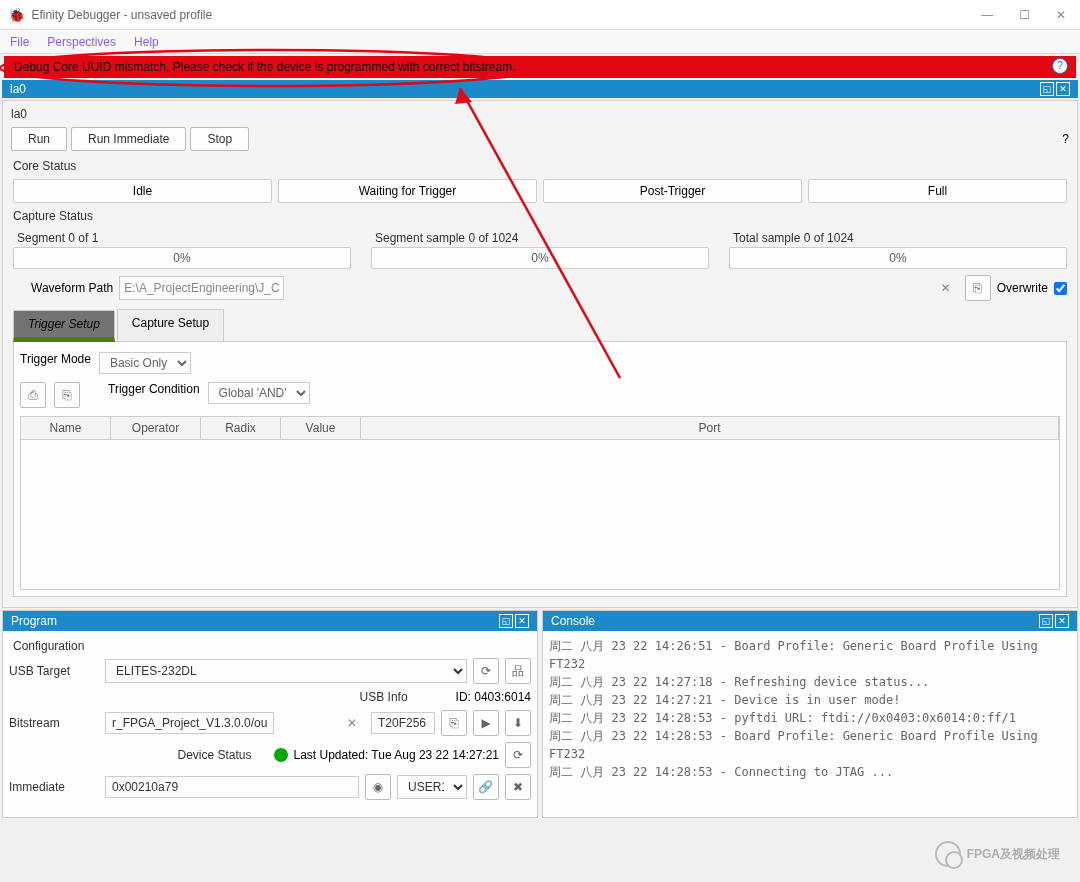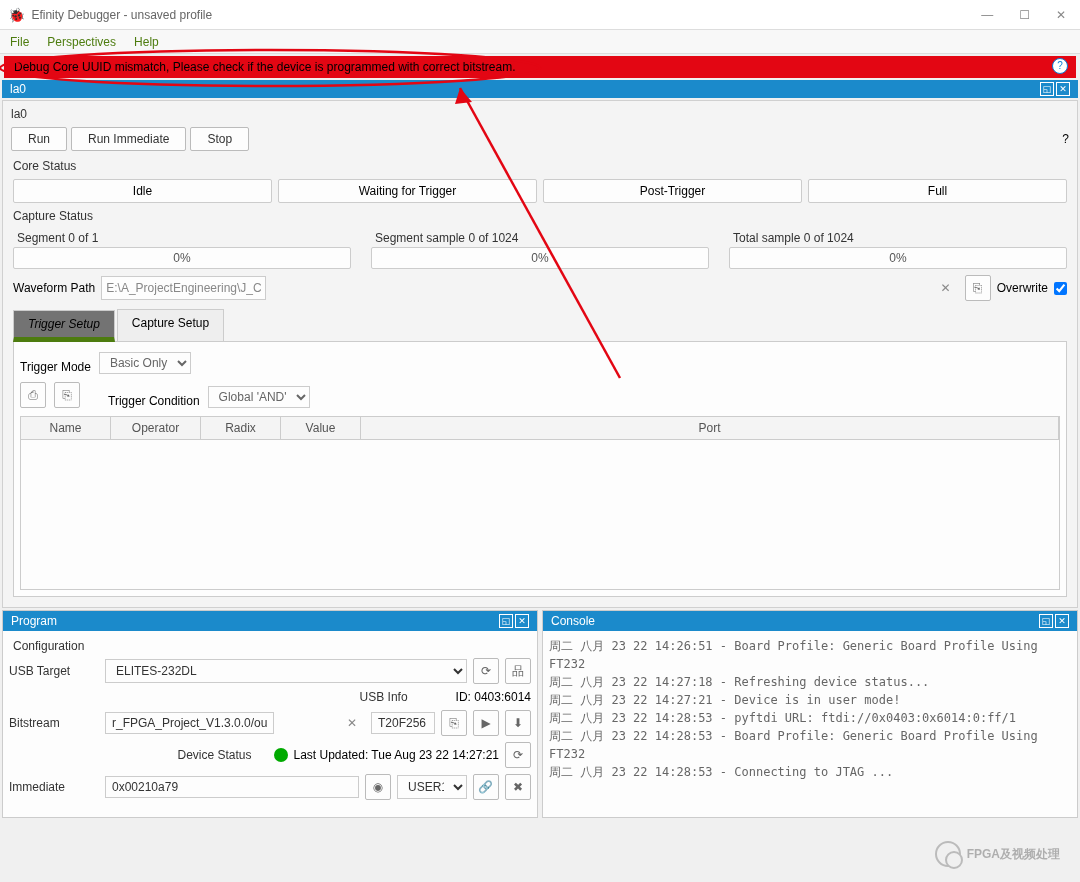--- a/index.html
+++ b/index.html
@@ -4,21 +4,21 @@
 <style>
 * { box-sizing: border-box; margin: 0; padding: 0; font-family: "Segoe UI", Tahoma, sans-serif; font-size: 12px; }
 body { background: #f0f0f0; width: 1080px; height: 882px; overflow: hidden; position: relative; }
 
 .titlebar { height: 30px; background: #fff; display: flex; align-items: center; padding: 0 8px; color: #666; border-bottom: 1px solid #ddd; }
 .titlebar .bug { color: #d9534f; margin-right: 6px; font-size: 14px; }
 .titlebar .winbtns { margin-left: auto; display: flex; gap: 14px; color: #888; }
 .titlebar .winbtns span { padding: 2px 6px; cursor: pointer; }
 
 .menubar { height: 24px; background: #f8f8f8; display: flex; align-items: center; padding: 0 10px; gap: 18px; border-bottom: 1px solid #ddd; }
-.menubar span { color: #4d7c0f; cursor: pointer; }
+.menubar span { color: #8b5cf6; cursor: pointer; }
 
 .errorbar { background: #e30613; color: #000; padding: 4px 10px; font-size: 12px; margin: 2px 4px; position: relative; }
 .errorbar .helpq { position: absolute; right: 8px; top: 2px; width: 16px; height: 16px; border: 1px solid #0a7cd5; border-radius: 50%; color: #0a7cd5; background: #fff; text-align: center; line-height: 14px; font-size: 10px; }
 
 .tab-hdr { background: #1b8acb; color: #fff; padding: 2px 8px; display: flex; align-items: center; margin: 0 2px; }
 .tab-hdr .ctrls { margin-left: auto; display: flex; gap: 2px; }
 .tab-hdr .ctrls span { border: 1px solid #fff; width: 14px; height: 14px; text-align: center; line-height: 12px; font-size: 9px; cursor: pointer; }
 
 .panel { background: #f4f4f4; border: 1px solid #d0d0d0; margin: 2px; padding: 4px; }
 .subhdr { padding: 2px 4px; font-size: 12px; color: #333; }
@@ -29,30 +29,30 @@
 .status-grid { display: flex; gap: 6px; padding: 2px 6px; }
 .status-cell { flex: 1; background: #fdfdfd; border: 1px solid #ccc; text-align: center; padding: 4px; border-radius: 2px; }
 
 .section-label { padding: 4px 6px; color: #333; font-size: 12px; }
 
 .cap-row { display: flex; gap: 20px; padding: 2px 6px; }
 .cap-col { flex: 1; }
 .cap-col .lbl { padding: 2px 4px; color: #333; }
 .progress { background: #fdfdfd; border: 1px solid #ccc; height: 22px; text-align: center; line-height: 20px; color: #555; border-radius: 2px; }
 
-.wave-row { display: flex; align-items: center; gap: 6px; padding: 4px 6px; }
+.wave-row { display: flex; align-items: center; gap: 6px; padding: 4px 6px; margin-left: 18px; }
 .wave-row input[type=text] { flex: 1; padding: 4px; border: 1px solid #ccc; background: #fdfdfd; color: #888; }
 .icon-btn { width: 26px; height: 26px; border: 1px solid #bbb; background: #fdfdfd; display: flex; align-items: center; justify-content: center; cursor: pointer; border-radius: 2px; color: #666; }
 
 .tabs { display: flex; border-bottom: 1px solid #ccc; margin: 4px 6px 0 6px; }
 .tab { padding: 6px 14px; background: #eee; border: 1px solid #ccc; border-bottom: none; margin-right: 2px; cursor: pointer; }
 .tab.active { background: #737373; border-bottom: 5px solid #4d7c0f; position: relative; top: 1px; font-style: italic; }
 
 .trig-body { background: #fdfdfd; border: 1px solid #ccc; border-top: none; margin: 0 6px 6px 6px; padding: 6px; }
-.trig-row { display: flex; align-items: flex-end; gap: 8px; padding: 4px 0; }
+.trig-row { display: flex; align-items: flex-start; gap: 8px; padding: 4px 0; }
 select.combo { padding: 2px 6px; border: 1px solid #ccc; background: #fdfdfd; color: #666; }
 
 .table-hdr { display: flex; border: 1px solid #ccc; background: #f4f4f4; margin-top: 4px; }
 .table-hdr div { padding: 4px 8px; border-right: 1px solid #ccc; color: #555; text-align: center; }
 .th-name { width: 90px; } .th-op { width: 90px; } .th-radix { width: 80px; } .th-val { width: 80px; } .th-port { flex: 1; }
 .table-body { height: 150px; border: 1px solid #ccc; border-top: none; background: #fdfdfd; }
 
 .bottom { display: flex; gap: 4px; margin: 2px; height: 208px; }
 .bottom .pane { flex: 1; border: 1px solid #ccc; background: #fdfdfd; display: flex; flex-direction: column; }
 .pane-hdr { background: #1b8acb; color: #fff; padding: 3px 8px; display: flex; align-items: center; }

